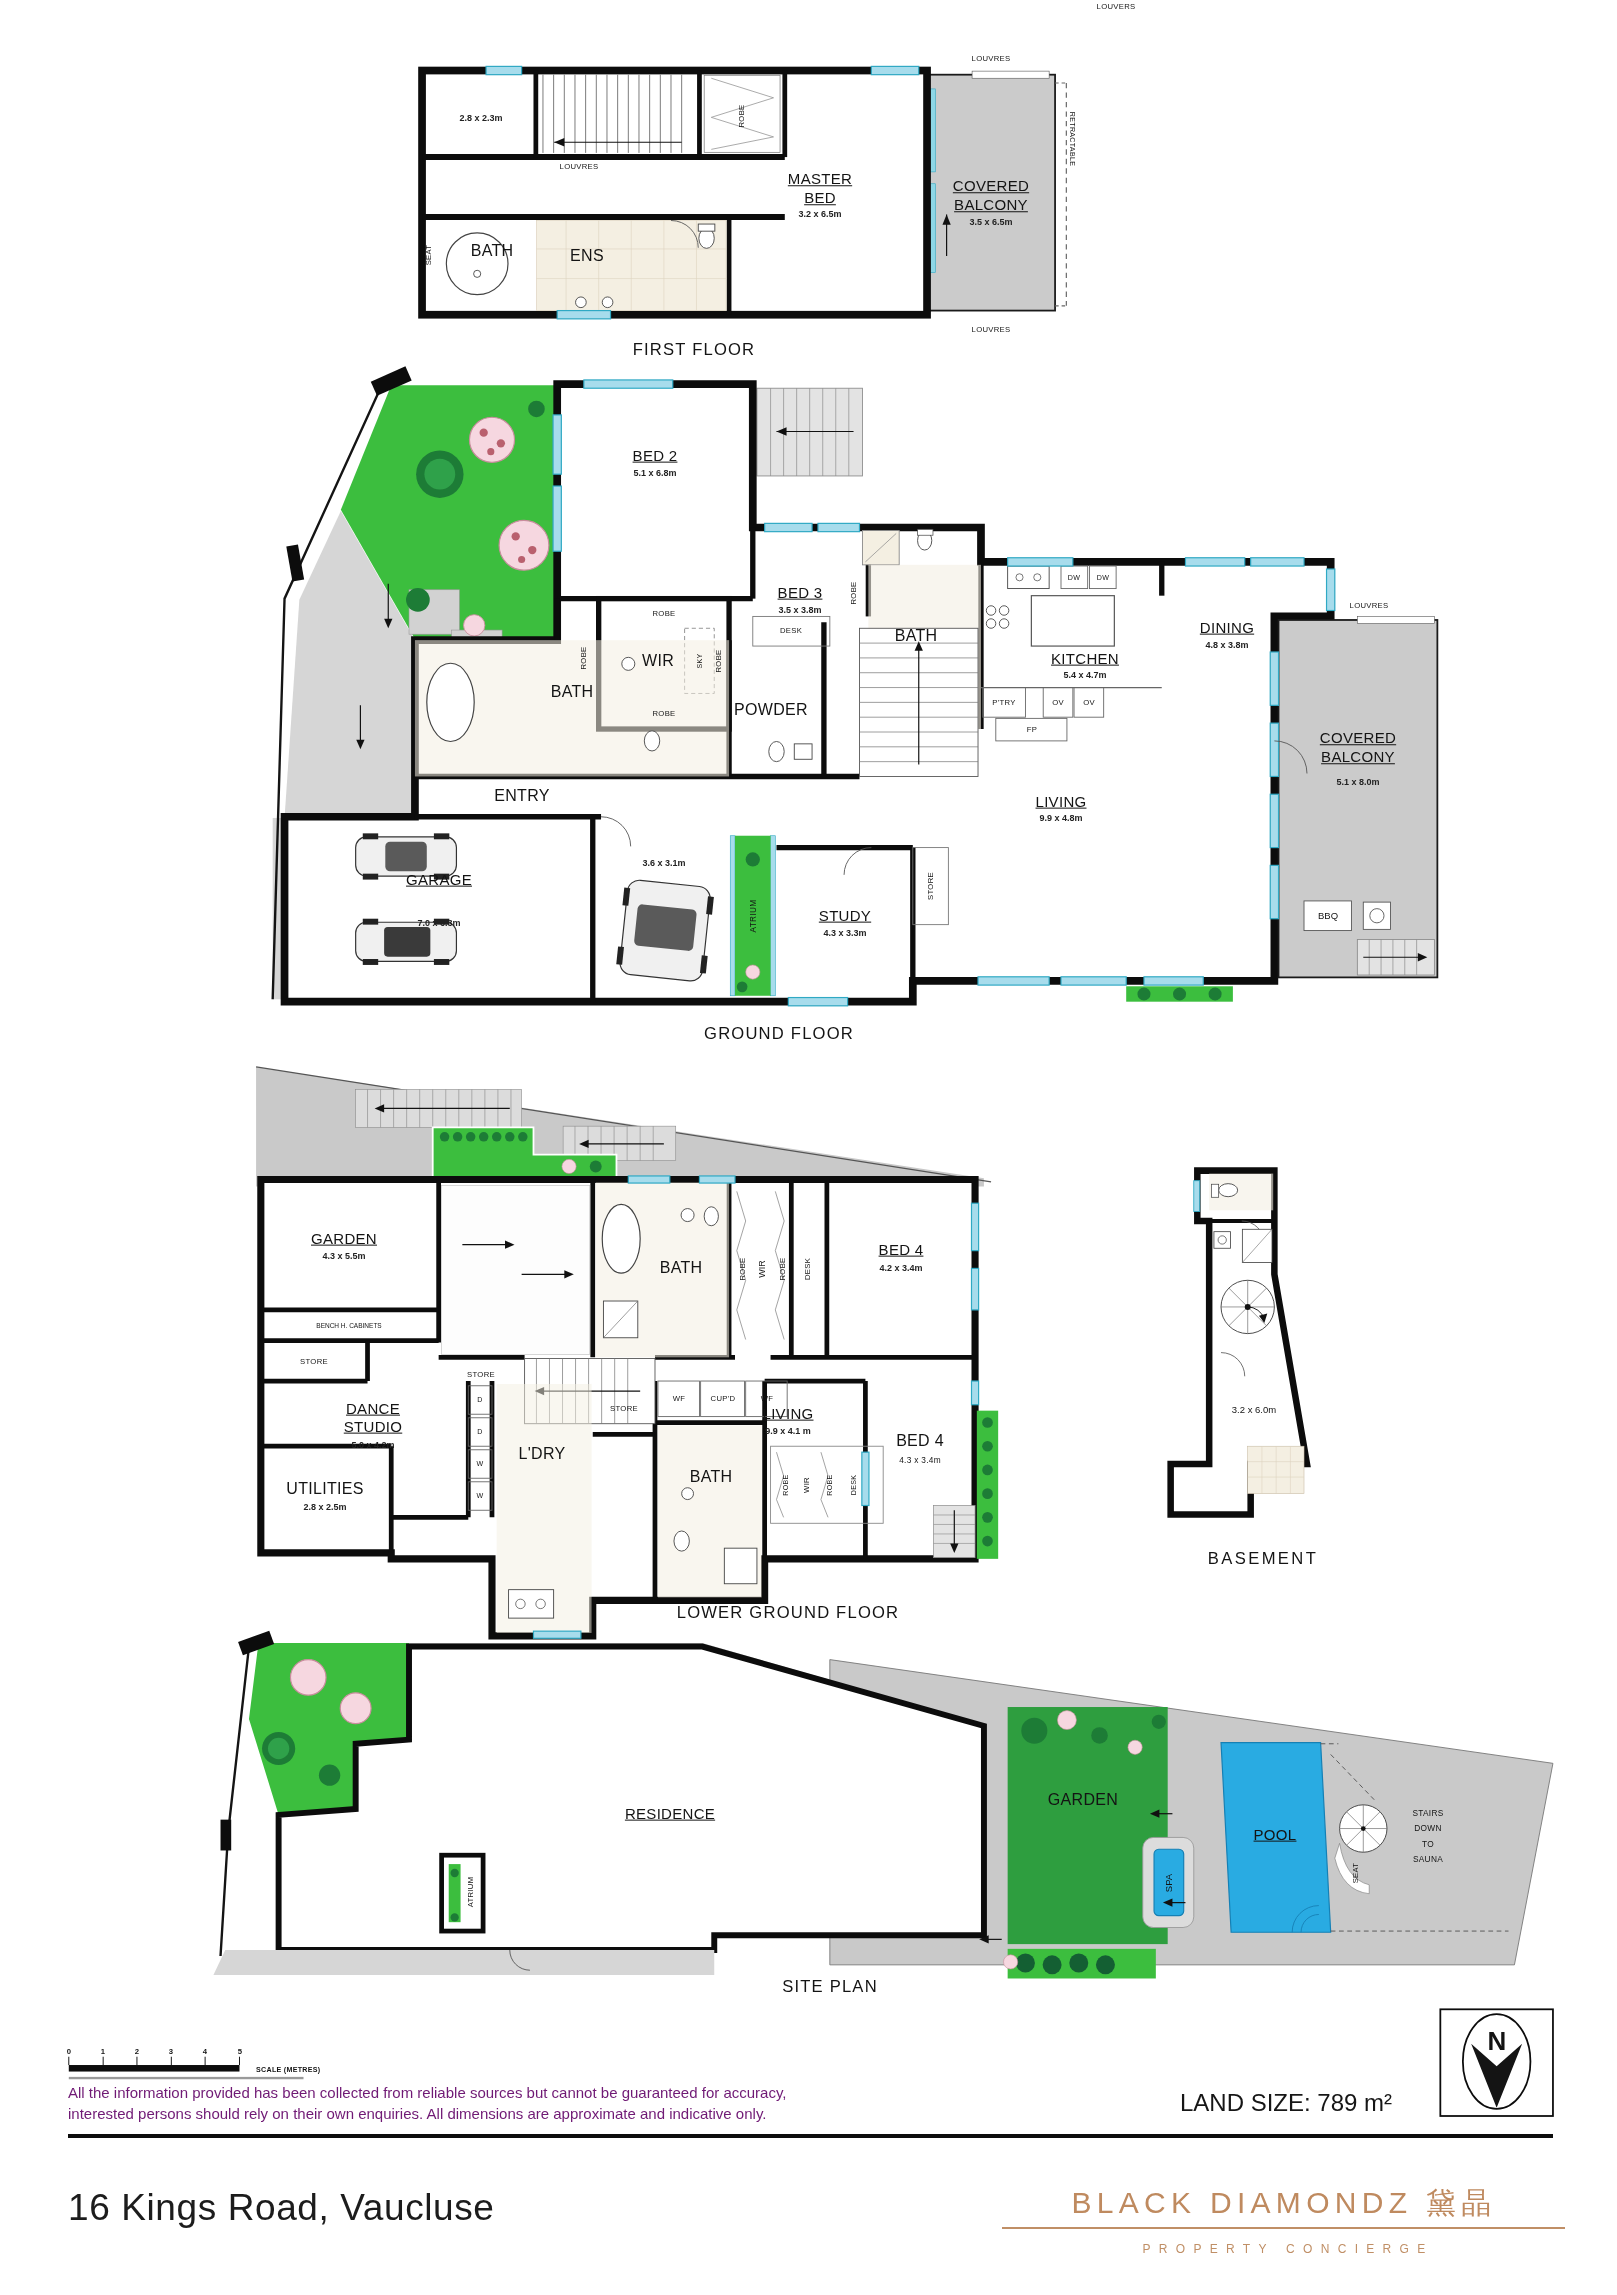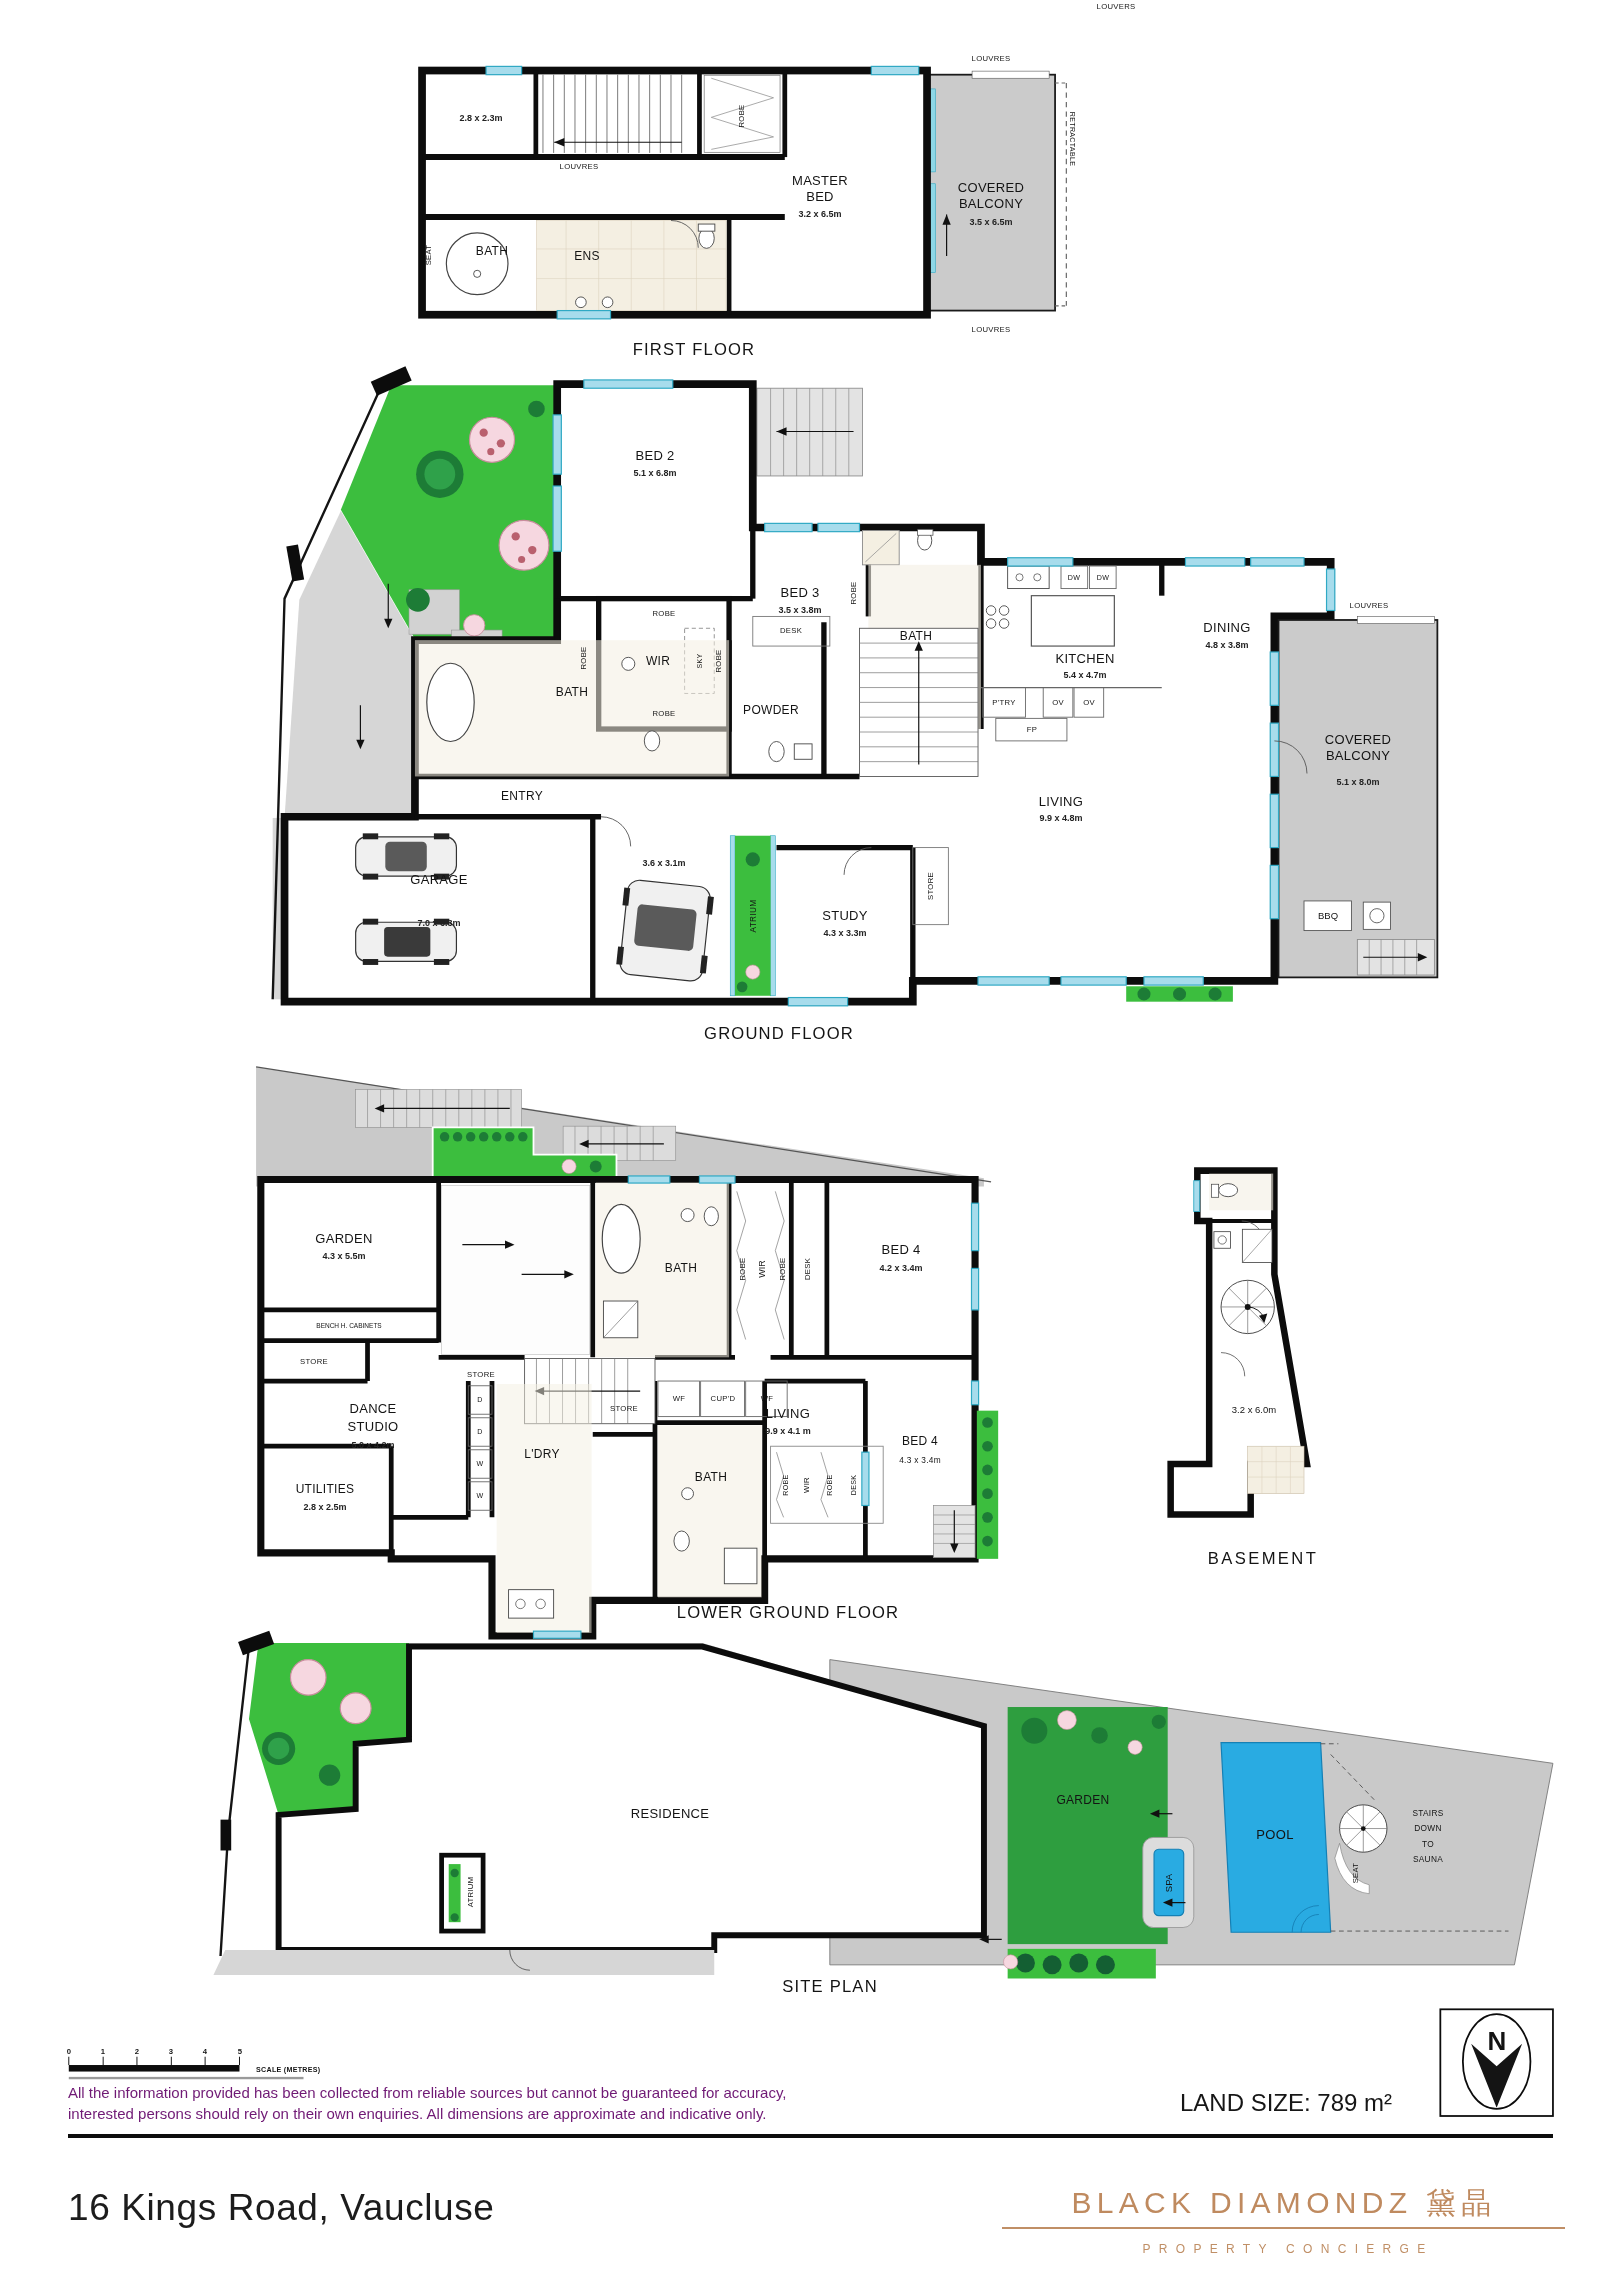--- a/index.html
+++ b/index.html
@@ -9,22 +9,22 @@
   .lbL{position:absolute;transform:translate(0,-50%);white-space:nowrap;text-align:left;color:#141414;}
   .v{transform:translate(-50%,-50%) rotate(-90deg);}
   .vcw{transform:translate(-50%,-50%) rotate(90deg);}
   .wrap{white-space:normal;}
   .t11{font-size:6.5px;font-weight:500;}
   .t12{font-size:7.1px;font-weight:500;letter-spacing:0.3px;}
   .t13{font-size:7.7px;font-weight:500;letter-spacing:0.3px;}
   .t14{font-size:8.3px;font-weight:500;letter-spacing:0.3px;}
   .t15{font-size:9px;font-weight:700;color:#222;}
   .t16{font-size:9.5px;font-weight:500;}
-  .t20{font-size:12px;font-weight:500;letter-spacing:0.3px;}
-  .t22{font-size:13px;font-weight:500;letter-spacing:0.3px;}
+  .t20{font-size:16px;font-weight:500;letter-spacing:0.3px;}
+  .t22{font-size:15px;font-weight:500;letter-spacing:0.3px;text-decoration:underline;}
   .cap{font-size:16.6px;font-weight:500;letter-spacing:1.2px;}
   .disc{font-size:15px;font-weight:400;color:#701a75;}
   .addr{font-size:37px;font-weight:300;letter-spacing:0.6px;color:#1c1c1c;}
   .land{font-size:24px;font-weight:500;color:#161616;}
   .scale-num{font-size:7.7px;font-weight:700;}
   .scale-cap{font-size:7.1px;font-weight:700;letter-spacing:0.3px;}
   .brand{font-size:30px;font-weight:300;letter-spacing:5.3px;color:#bf8a5f;}
   .tagline{font-size:12px;font-weight:400;letter-spacing:8.3px;color:#c08f66;}
   .nrose{font-size:26px;font-weight:600;}
   .divider{position:absolute;left:68px;top:2134px;width:1485px;height:4.1px;background:#0d0d0d;}

